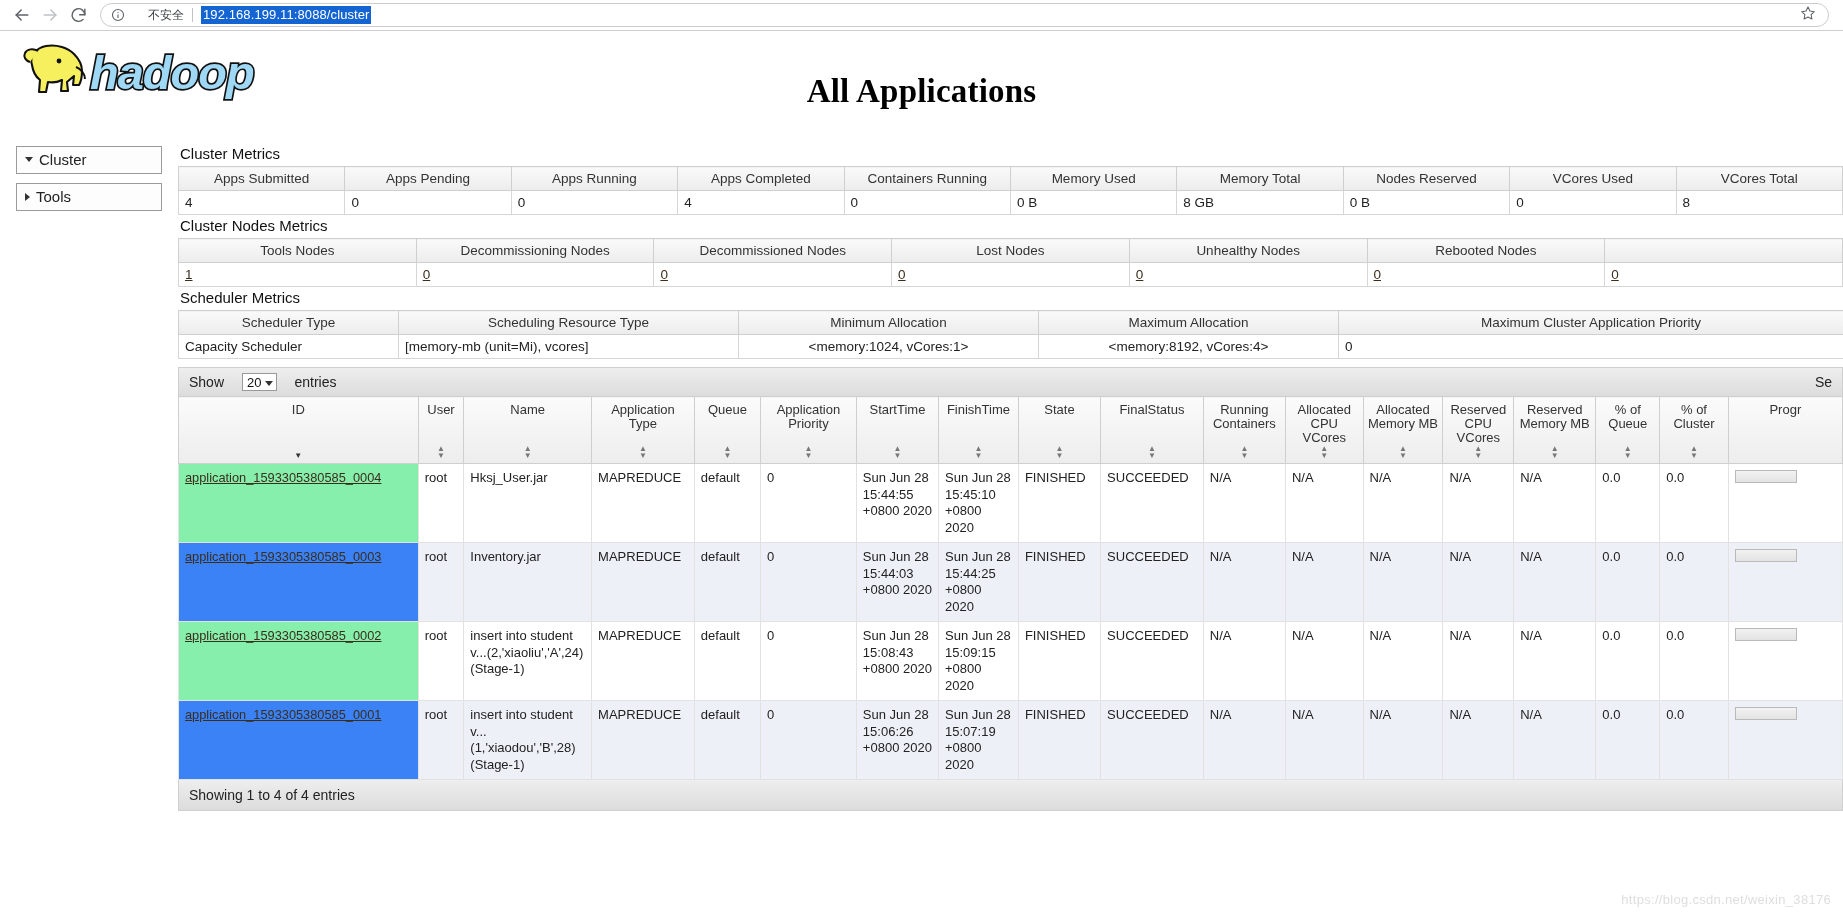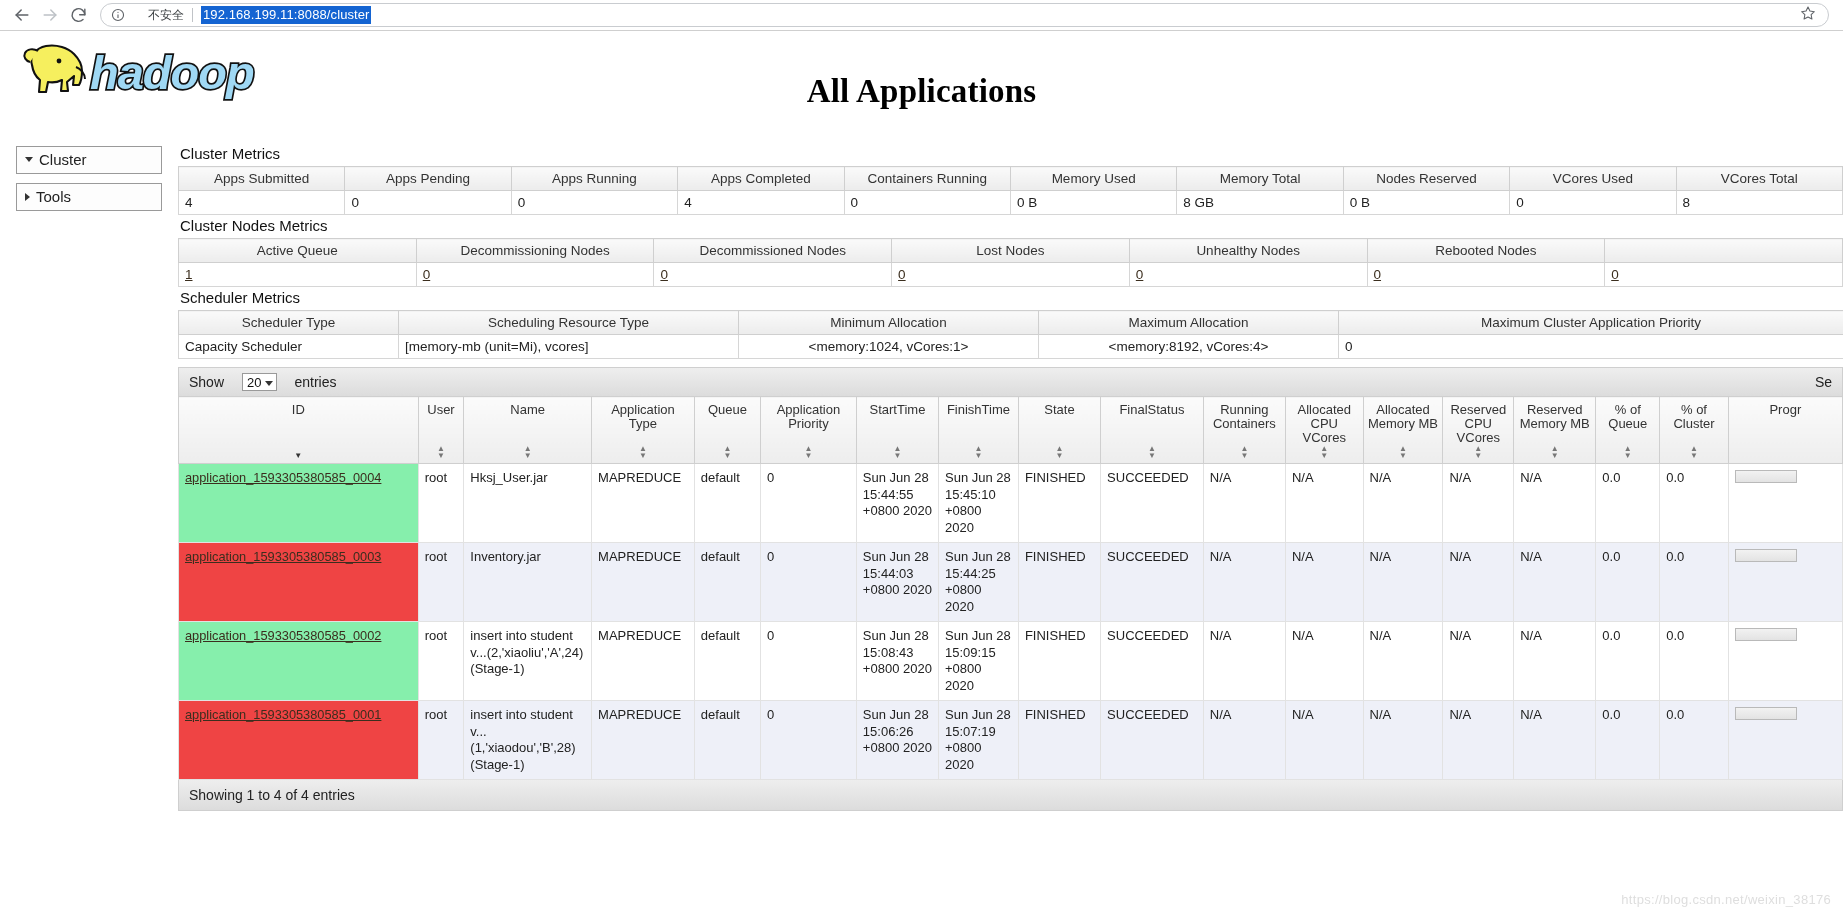--- a/index.html
+++ b/index.html
@@ -256,21 +256,21 @@
     padding: 6px 6px;
     vertical-align: top;
     color: #222;
     font-size: 13px;
     line-height: 16.5px;
     word-wrap: break-word;
   }
   tr.odd td { background: #ffffff; }
   tr.even td { background: #eef0f8; }
   tr.odd td.col-id { background: #86efac; }
-  tr.even td.col-id { background: #ef4444; }
+  tr.even td.col-id { background: #3b82f6; }
   td.col-id a { color: #3b2e1e; text-decoration: underline; font-size: 12.8px; }
   .progress-box {
     width: 62px; height: 13px;
     border: 1px solid #b9b9b9;
     background: linear-gradient(#f2f2f2,#e3e3e3);
     display: inline-block;
   }
   #dt-info-bar {
     background: linear-gradient(#eeeeee, #dcdcdc);
     border: 1px solid #cfcfcf;
@@ -391,21 +391,21 @@
         <td class="num-cell">0</td>
         <td class="num-cell">8</td>
       </tr>
         </tbody>
     </table>
 
     <div class="sec-title">Cluster Nodes Metrics</div>
     <table class="metrics">
       <thead>
           <tr>
-        <th>Active Queue</th>
+        <th>Tools Nodes</th>
         <th>Decommissioning Nodes</th>
         <th>Decommissioned Nodes</th>
         <th>Lost Nodes</th>
         <th>Unhealthy Nodes</th>
         <th>Rebooted Nodes</th>
         <th></th>
       </tr>
         </thead>
       <tbody>
           <tr>

